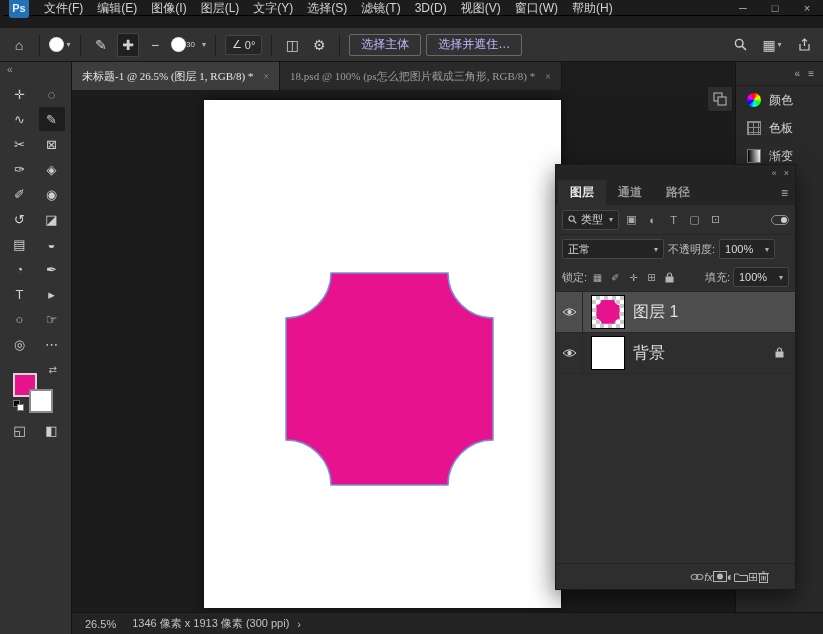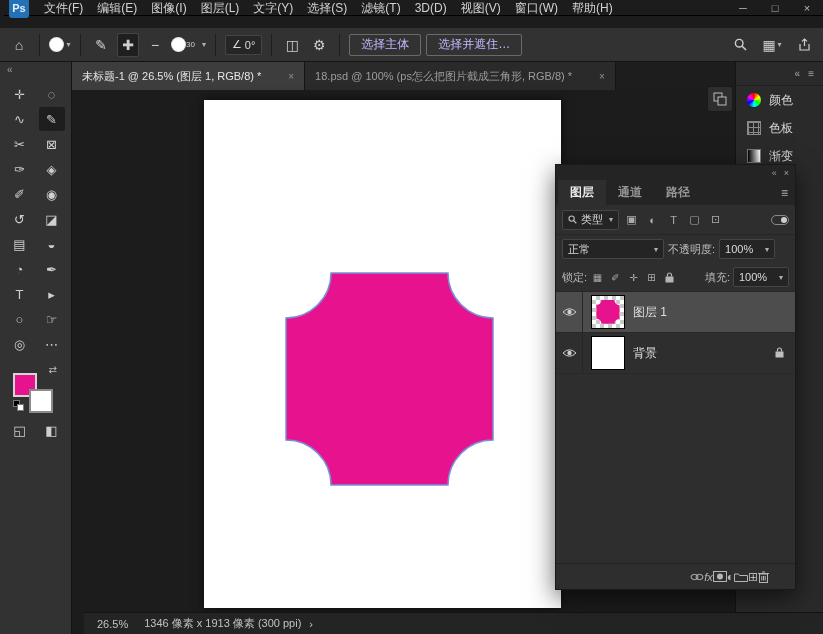--- a/index.html
+++ b/index.html
@@ -46,22 +46,22 @@
   .fg-swatch svg { display:block; }
   .bg-swatch { position:absolute; left:16px; top:23px; width:24px; height:24px; background:#fff; border:2px solid #8a8a8a; }
   .swap-icon { position:absolute; right:2px; top:-2px; font-size:10px; color:#bdbdbd; }
   .default-swatches { position:absolute; left:0; top:34px; width:11px; height:11px; }
   .default-swatches .b { position:absolute; left:0; top:0; width:7px; height:7px; background:#000; border:1px solid #777; }
   .default-swatches .w { position:absolute; left:4px; top:4px; width:7px; height:7px; background:#fff; border:1px solid #777; }
 
   
   .tabbar { position:absolute; top:62px; left:72px; right:88px; height:28px; background:#1d1d1d;
             display:flex; overflow:hidden; }
-  .tab { height:28px; display:flex; align-items:center; gap:27px; padding:0 10px; font-size:11px;
-         background:#2a2a2a; color:#9d9d9d; border-right:1px solid #151515; white-space:nowrap; }
+  .tab { height:28px; display:flex; align-items:center; gap:10px; padding:0 10px; font-size:11px;
+         background:#2a2a2a; color:#9d9d9d; border-right:1px solid #151515; white-space:nowrap;font-family:Liberation Serif, serif; }
   .tab.active { background:#3d3d3d; color:#e6e6e6; }
   .tab-close { font-size:10px; color:#8f8f8f; }
 
   
   .canvasarea { position:absolute; top:90px; left:72px; right:88px; bottom:22px; background:#1c1c1c; }
   .docwin { position:absolute; left:132px; top:10px; width:357px; height:508px; background:#fff;
             box-shadow:0 0 10px rgba(0,0,0,.65); }
   .doc-shape { position:absolute; left:81px; top:172px; }
 
   
@@ -104,31 +104,31 @@
   .layer-row.selected { background:#4d4d4d; }
   .eye-box { width:27px; height:41px; flex:none; display:flex; align-items:center; justify-content:center;
              border-right:1px solid #262626; }
   .thumb { width:34px; height:34px; margin:0 8px; flex:none; border:1px solid #000; position:relative;
            display:flex; align-items:center; justify-content:center; }
   .checker { background-color:#fff;
              background-image:linear-gradient(45deg,#c9c9c9 25%,transparent 25%,transparent 75%,#c9c9c9 75%),
                               linear-gradient(45deg,#c9c9c9 25%,transparent 25%,transparent 75%,#c9c9c9 75%);
              background-size:8px 8px; background-position:0 0,4px 4px; }
   .thumb.white { background:#fff; }
-  .layer-name { font-size:12px; color:#dedede;text-align:right; }
+  .layer-name { font-size:16px; color:#dedede;text-align:right; }
   .layer-lock { margin-left:auto; margin-right:11px; }
   .lp-footer { height:26px; border-top:1px solid #222; display:flex; align-items:center;
                justify-content:flex-end; padding-right:26px; color:#b5b5b5; }
   .fx-label { font-style:italic; font-size:11px; color:#b5b5b5; }
   .ft-ic { display:flex; align-items:center; justify-content:center; font-size:12px; color:#b5b5b5; }
 
   
   .statusbar { position:absolute; left:72px; right:0; bottom:0; height:22px; background:#242424;
                border-top:1px solid #141414; display:flex; align-items:center; gap:16px;
-               padding:0 13px; font-size:11px; color:#c2c2c2;margin-left:12px; }
+               padding:0 13px; font-size:11px; color:#c2c2c2; }
   .status-doc { display:flex; align-items:center; gap:8px; }
 </style>
 </head>
 <body>
 
 <div class="app">
 
   <div class="titlebar">
     <div class="ps-logo">Ps</div>
     <div class="menus">

